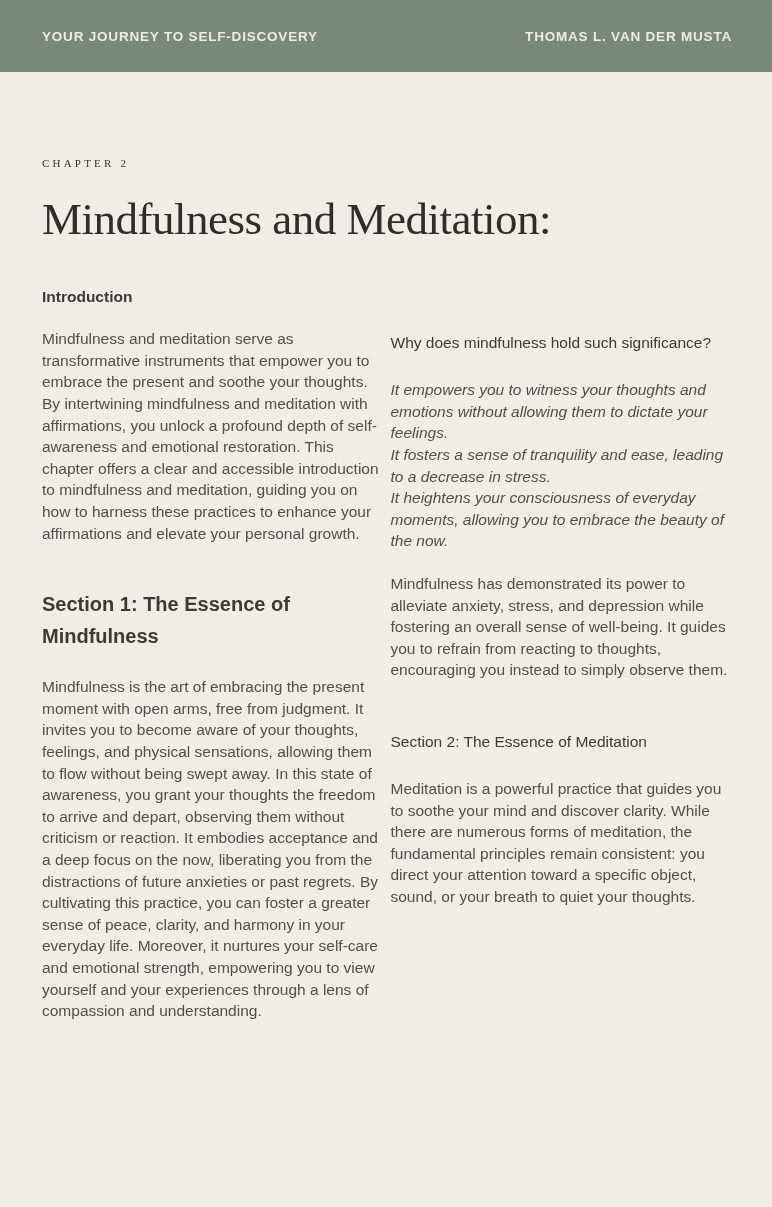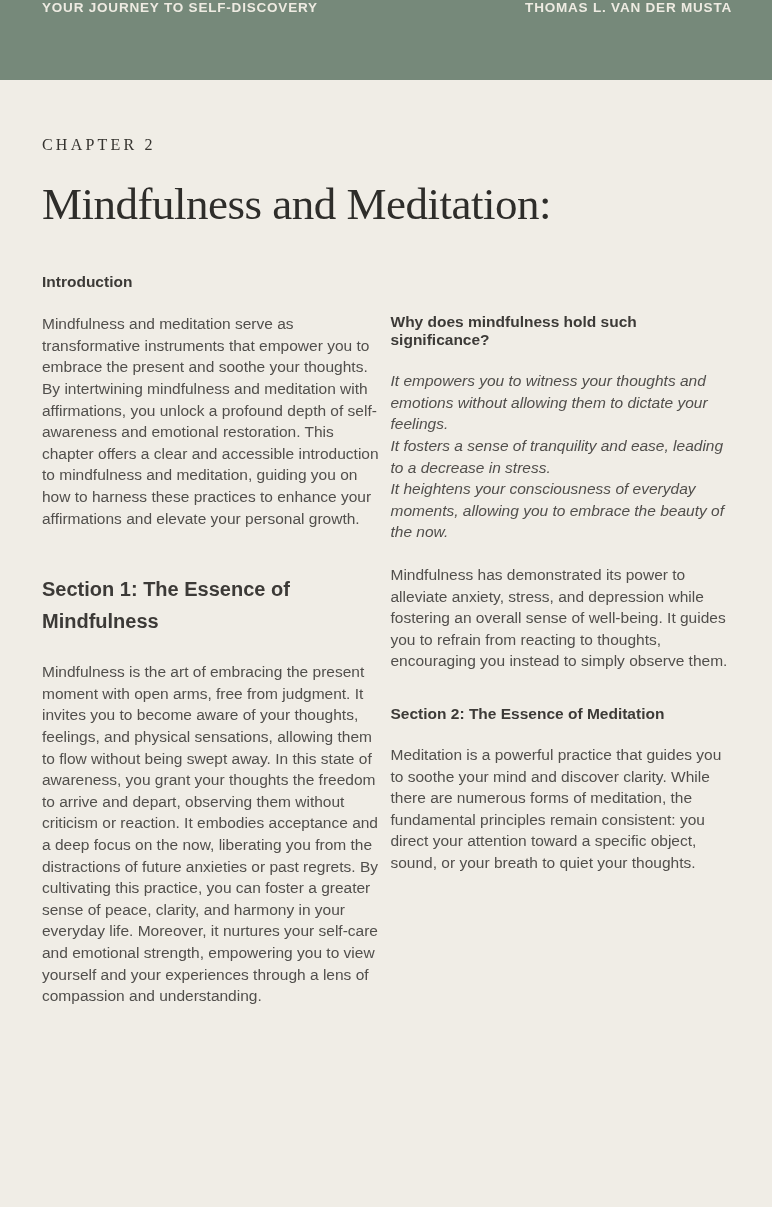--- a/index.html
+++ b/index.html
@@ -13,40 +13,40 @@
   * { margin: 0; padding: 0; box-sizing: border-box; }
   html, body { background: var(--page-bg); }
   body {
     width: 772px;
     height: 1207px;
     overflow: hidden;
     font-family: "Liberation Sans", sans-serif;
     position: relative;
   }
   .topbar {
-    height: 80px;
+    height: 72px;
     background: var(--header-bg);
     display: flex;
-    align-items: flex-start;
+    align-items: center;
     justify-content: space-between;
     padding: 0 40px 0 42px;
   }
   .topbar span {
     color: var(--header-text);
     font-size: 13.5px;
     font-weight: 700;
     letter-spacing: 0.8px;
   }
   .content {
     padding: 0 42px;
   }
   .kicker {
-    margin-top: 56px;
+    margin-top: 85px;
     font-family: "Liberation Serif", serif;
-    font-size: 16px;
+    font-size: 11px;
     letter-spacing: 3.2px;
     color: #35332f;
   }
   .title {
     margin-top: 18px;
     font-family: "Liberation Serif", serif;
     font-weight: 400;
     font-size: 45px;
     line-height: 1.45;
     letter-spacing: -0.5px;
@@ -74,26 +74,26 @@
   .section-heading-lg {
     font-size: 20px;
     font-weight: 700;
     line-height: 1.6;
     color: var(--heading-color);
     margin-top: 44px;
     margin-bottom: 24px;
   }
   .section-heading-sm {
     font-size: 15.5px;
-    font-weight: 700;
-    line-height: 18px;
+    font-weight: 400;
+    line-height: 30px;
     color: var(--heading-color);
     margin-bottom: 21px;
   }
-  .section-heading-sm.spaced { margin-top: 33px; }
+  .section-heading-sm.spaced { margin-top: 46px; }
 </style>
 </head>
 <body>
 
 <header class="topbar">
   <span>YOUR JOURNEY TO SELF-DISCOVERY</span>
   <span>THOMAS L. VAN DER MUSTA</span>
 </header>
 
 <main class="content">

